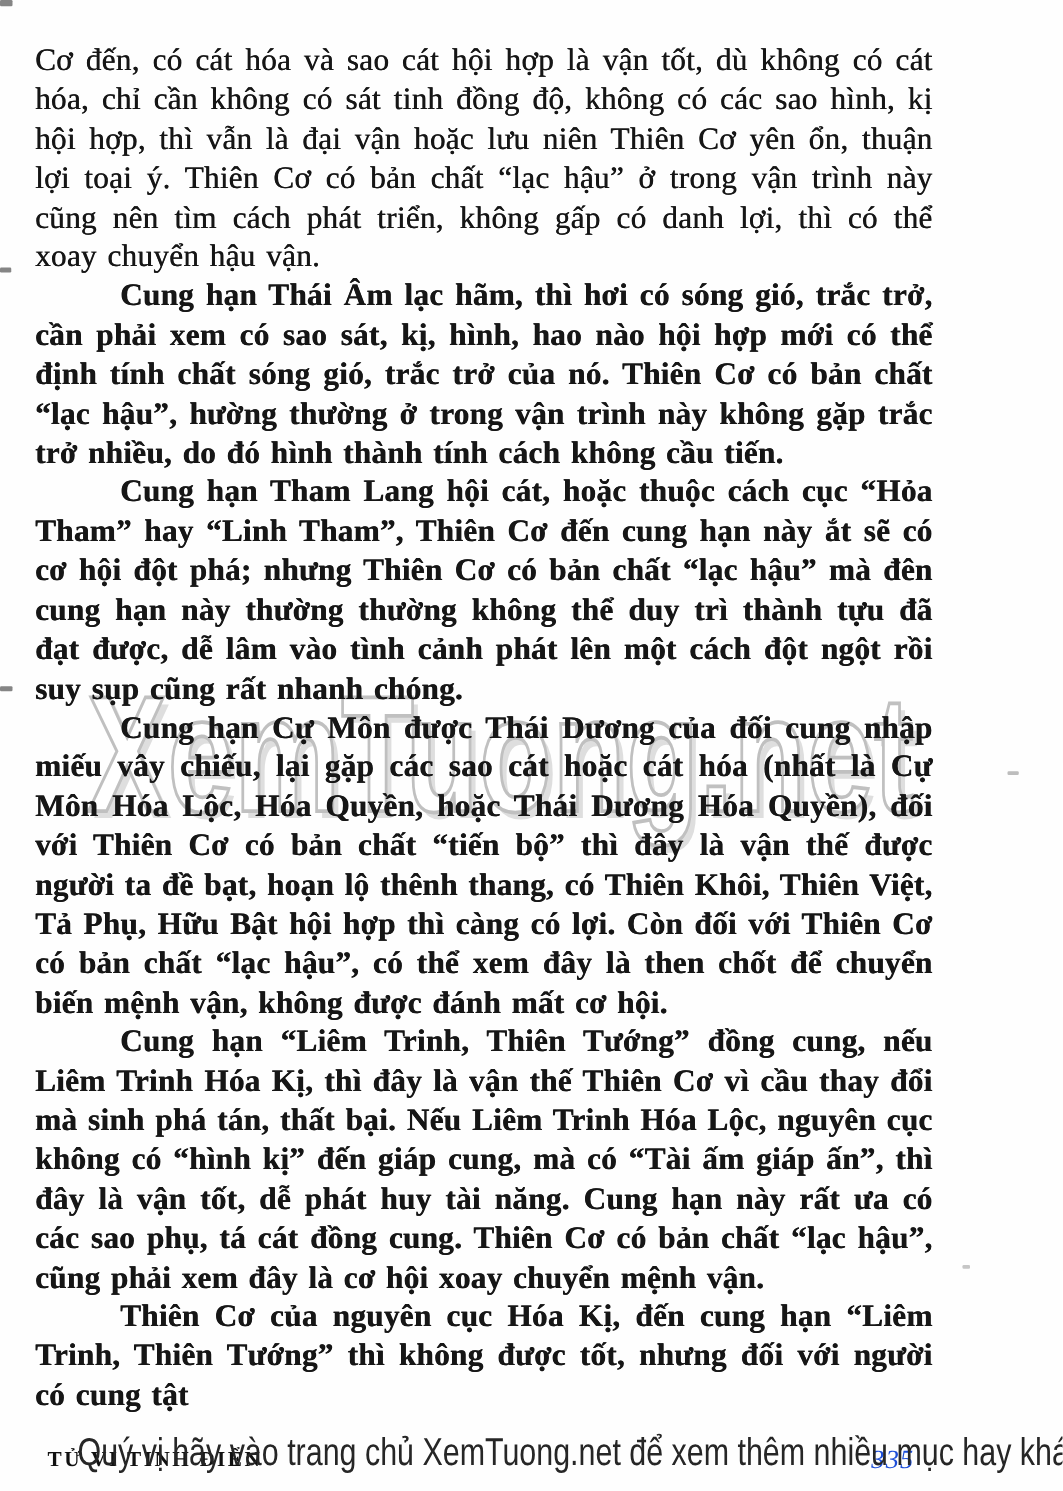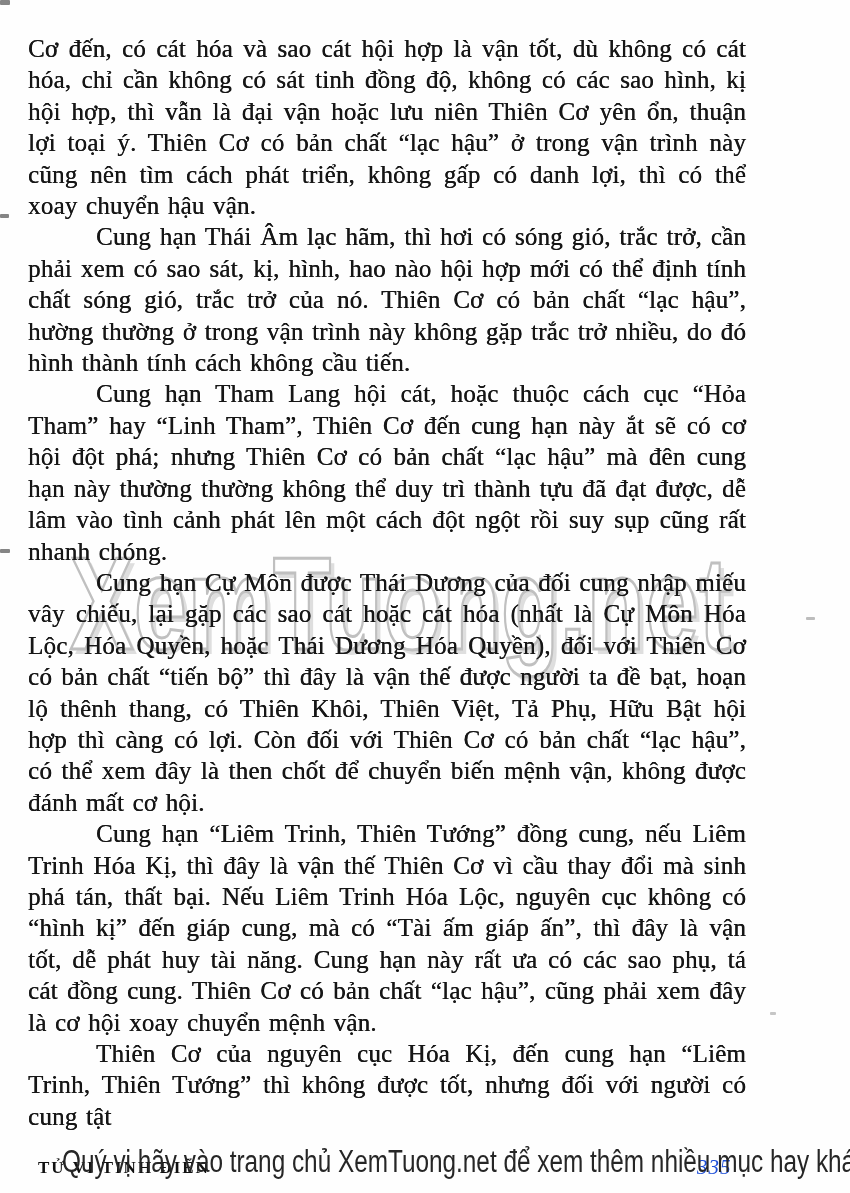--- a/index.html
+++ b/index.html
@@ -47,21 +47,21 @@
     z-index:2;
     color:var(--body-text,#161616);
     font-size:25px;
     line-height:31.4px;
     text-align:justify;
     word-spacing:2px;
     letter-spacing:0.2px;
     text-shadow:0.35px 0 0 currentColor;
   }
   .body-text p.para{margin:0;text-indent:0;}
-  .body-text p.para.indent{text-indent:68px;}
+  .body-text p.para.indent{text-indent:68px;font-weight:bold;}
   
   .footer{
     position:absolute;left:0;top:1142px;width:850px;height:50px;
     z-index:3;
   }
   .book-title{
     position:absolute;left:38px;top:16px;
     font-family:"Liberation Serif","DejaVu Serif",serif;
     font-weight:bold;
     font-size:17px;

